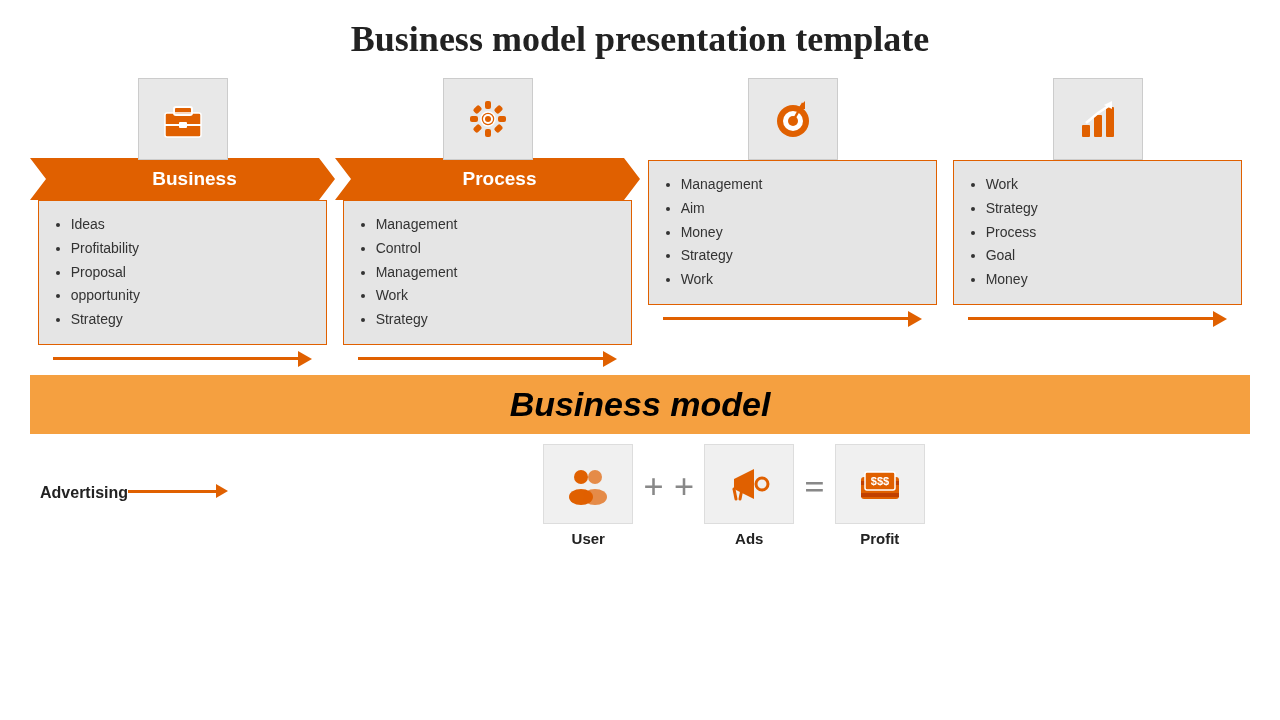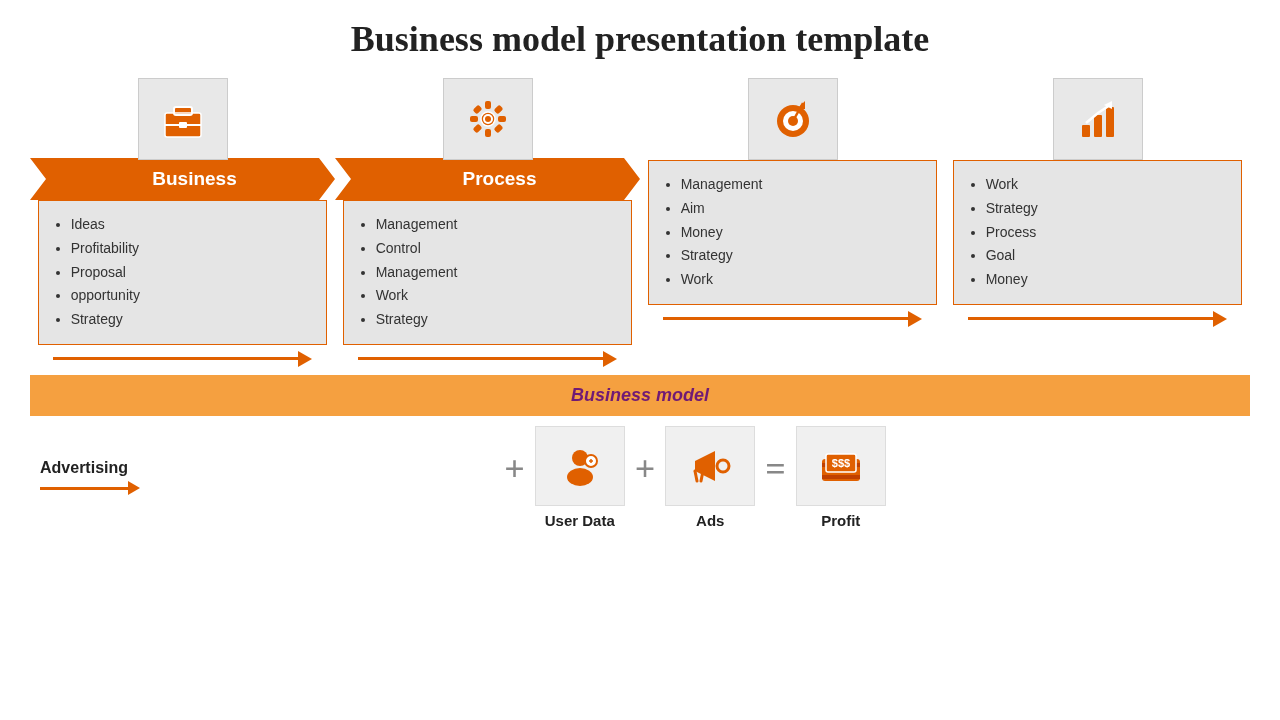--- a/index.html
+++ b/index.html
@@ -148,40 +148,40 @@
     
     .biz-model-banner {
       width: 100%;
       background: #f5a040;
       text-align: center;
       padding: 10px 0;
       margin-top: 8px;
     }
 
     .biz-model-banner span {
-      font-size: 18px;
-      font-weight: bold;
-      color: #701a75;
+      font-size: 34px;
+      font-weight: bold;
+      color: #000000;
       font-family: Arial, sans-serif;
       font-style: italic;
     }
 
     
     .bottom-section {
       width: 100%;
       display: flex;
       flex-direction: row;
       align-items: center;
       margin-top: 10px;
       padding: 0 10px;
     }
 
     .advertising-label {
       display: flex;
-      flex-direction: column;
+      flex-direction: row;
       align-items: flex-start;
       min-width: 110px;
     }
 
     .advertising-text {
       font-size: 16px;
       font-weight: bold;
       color: #222;
       font-family: Arial, sans-serif;
       margin-bottom: 4px;
@@ -397,35 +397,34 @@
     <div class="advertising-label">
       <span class="advertising-text">Advertising</span>
       <div class="adv-arrow">
         <div class="adv-arrow-line"></div>
         <div class="adv-arrow-head"></div>
       </div>
     </div>
 
     <div class="icons-row">
 
-
-      <span class="operator-symbol">+</span>
-
       <div class="bottom-icon-item">
         <div class="bottom-icon-box">
           <svg viewBox="0 0 50 50" fill="none">
-            <circle cx="25" cy="17" r="8" fill="#e06000"></circle>
-            <ellipse cx="25" cy="36" rx="13" ry="9" fill="#e06000"></ellipse>
-            <circle cx="36" cy="20" r="6" fill="#fff" stroke="#e06000" stroke-width="2"></circle>
-            <line x1="34" y1="20" x2="38" y2="20" stroke="#e06000" stroke-width="1.5"></line>
-            <line x1="36" y1="18" x2="36" y2="22" stroke="#e06000" stroke-width="1.5"></line>
+            <circle cx="18" cy="18" r="7" fill="#e06000"></circle>
+            <circle cx="32" cy="18" r="7" fill="#e06000" opacity="0.7"></circle>
+            <ellipse cx="18" cy="38" rx="12" ry="8" fill="#e06000"></ellipse>
+            <ellipse cx="32" cy="38" rx="12" ry="8" fill="#e06000" opacity="0.7"></ellipse>
           </svg>
         </div>
-        <span class="bottom-icon-label">User Data</span>
-      </div>
+        <span class="bottom-icon-label">User</span>
+      </div>
+
+      <span class="operator-symbol">+</span>
+
 
       <span class="operator-symbol">+</span>
 
       <div class="bottom-icon-item">
         <div class="bottom-icon-box">
           <svg viewBox="0 0 50 50" fill="none">
             <path d="M10 20 L30 10 L30 40 L10 30 Z" fill="#e06000"></path>
             <rect x="10" y="20" width="8" height="10" rx="1" fill="#e06000"></rect>
             <circle cx="38" cy="25" r="6" fill="none" stroke="#e06000" stroke-width="3"></circle>
             <line x1="10" y1="30" x2="12" y2="40" stroke="#e06000" stroke-width="3" stroke-linecap="round"></line>

